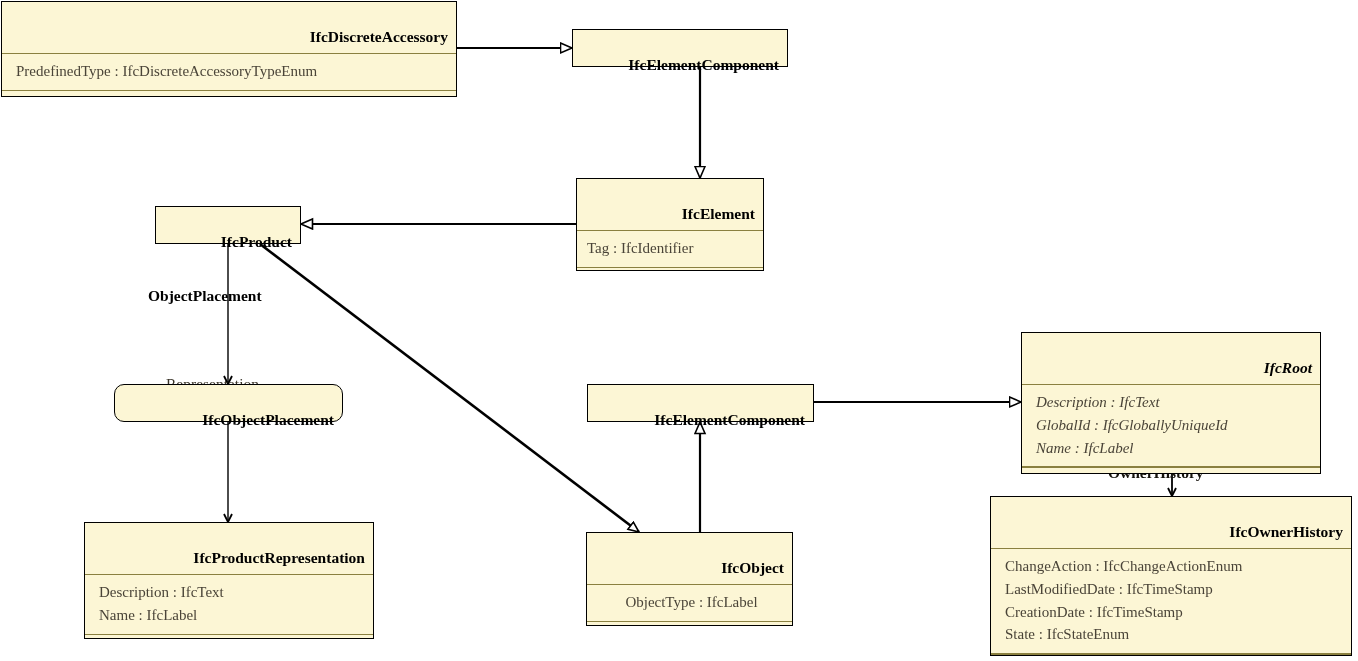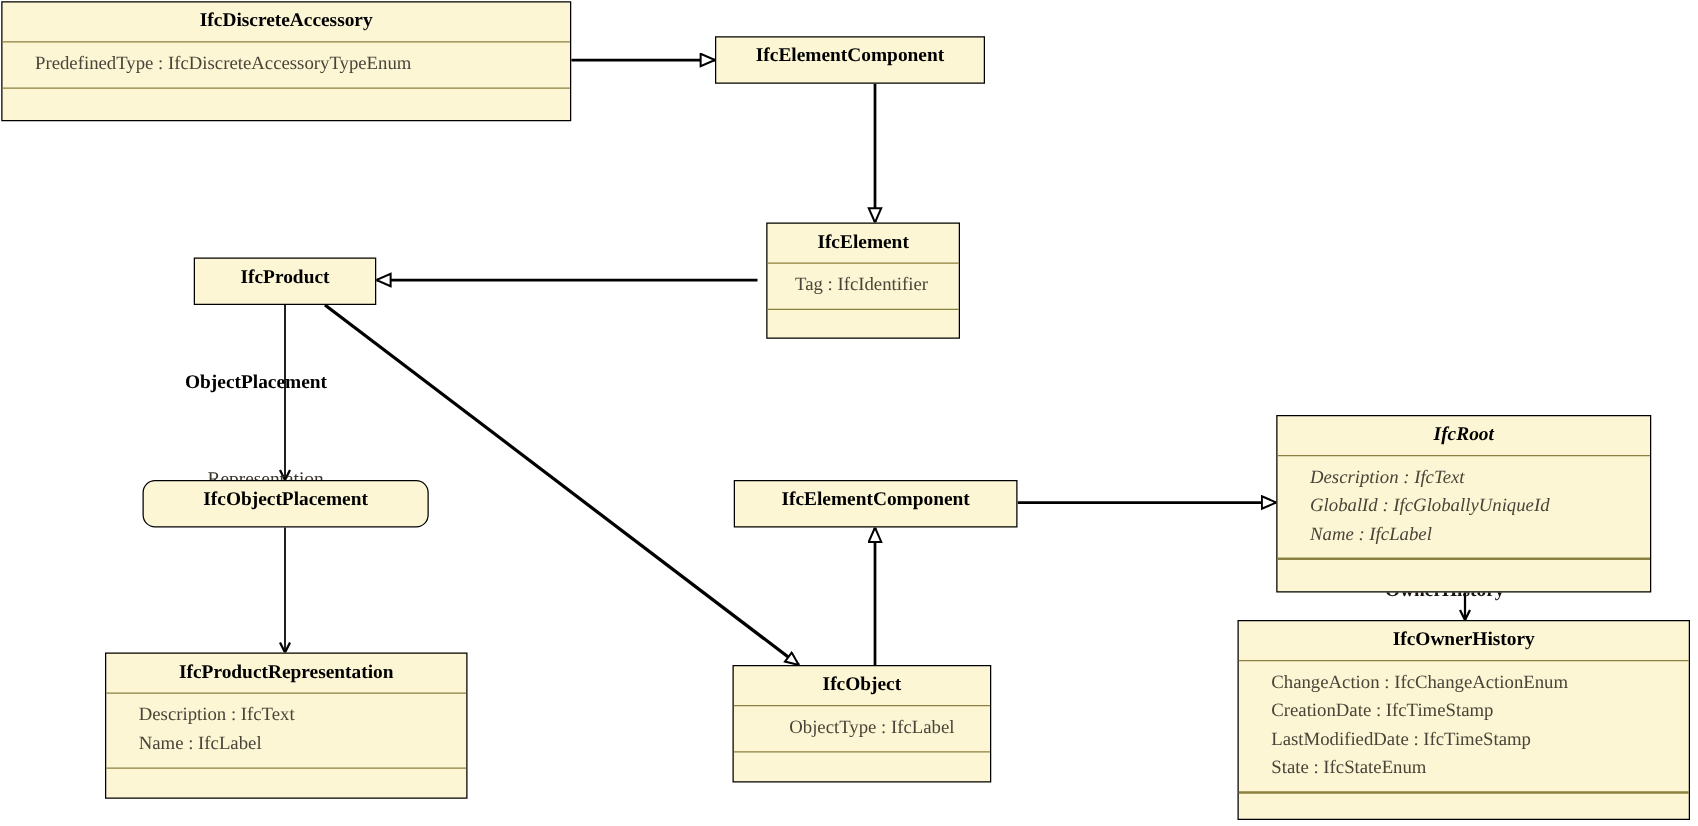--- a/index.html
+++ b/index.html
@@ -29,39 +29,39 @@
   }
   .uml-class {
     position: absolute;
     box-sizing: border-box;
     background: #fcf6d5;
     border: 1.6px solid #000000;
     z-index: 2;
   }
   .uml-title {
     font-weight: bold;
-    text-align: center;
+    text-align: right;
     color: #000000;
     font-size: 15.5px;
     line-height: 1;
     padding: 7px 8px 8px 8px;
     white-space: nowrap;
+    margin-top: 20px;
   }
   .uml-sep {
     height: 1.6px;
     background: #8a8040;
     width: 100%;
   }
   .uml-attrs {
     padding: 6px 10px 7px 14px;
     color: #4a4438;
     font-size: 15px;
     line-height: 1.52;
     white-space: nowrap;
-    margin-left: 12px;
   }
   .uml-attr {
     color: #4a4438;
   }
   .uml-empty {
     height: 18px;
   }
   .edge-label {
     position: absolute;
     font-weight: bold;
@@ -138,21 +138,21 @@
       <div class="uml-attr">PredefinedType : IfcDiscreteAccessoryTypeEnum</div>
     </div>
     <div class="uml-sep"></div>
     <div class="uml-empty"></div>
   </div>
 
   <div class="uml-class" style="left:572px; top:29px; width:216px; height:38px;font-family:Liberation Serif, serif;">
     <div class="uml-title">IfcElementComponent</div>
   </div>
 
-  <div class="uml-class" style="left:613px; top:178px; width:155px; height:93px;">
+  <div class="uml-class" style="left:576px; top:178px; width:188px; height:93px;">
     <div class="uml-title">IfcElement</div>
     <div class="uml-sep"></div>
     <div class="uml-attrs" style="text-align:left; padding-left:10px;">
       <div class="uml-attr">Tag : IfcIdentifier</div>
     </div>
     <div class="uml-sep"></div>
     <div class="uml-empty"></div>
   </div>
 
   <div class="uml-class" style="left:155px; top:206px; width:146px; height:38px;">
@@ -198,27 +198,27 @@
     </div>
     <div class="uml-sep"></div>
     <div class="uml-empty"></div>
   </div>
 
   <div class="uml-class" style="left:990px; top:496px; width:362px; height:160px;">
     <div class="uml-title">IfcOwnerHistory</div>
     <div class="uml-sep"></div>
     <div class="uml-attrs">
       <div class="uml-attr">ChangeAction : IfcChangeActionEnum</div>
+      <div class="uml-attr">LastModifiedDate : IfcTimeStamp</div>
       <div class="uml-attr">CreationDate : IfcTimeStamp</div>
-      <div class="uml-attr">LastModifiedDate : IfcTimeStamp</div>
       <div class="uml-attr">State : IfcStateEnum</div>
     </div>
     <div class="uml-sep"></div>
     <div class="uml-empty"></div>
   </div>
 
-  <div class="edge-label" style="left:148px; top:288px;margin-top:10px;">ObjectPlacement</div>
+  <div class="edge-label" style="left:148px; top:288px;">ObjectPlacement</div>
 
   <div class="edge-label behind" style="left:166px; top:376px; font-weight:normal; color:#3a3429;">Representation</div>
 
   <div class="edge-label behind" style="left:1108px; top:465px;">OwnerHistory</div>
 
 </div>
 
 </body></html>

